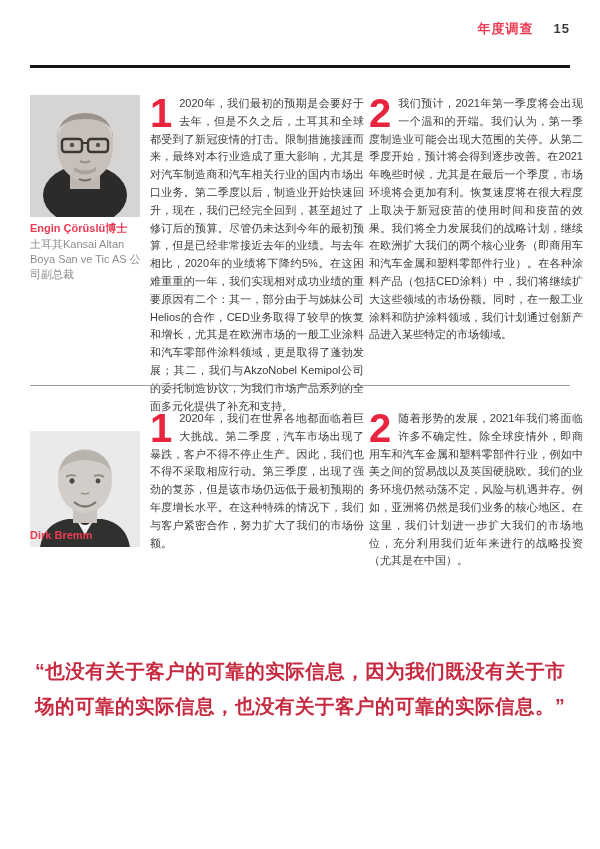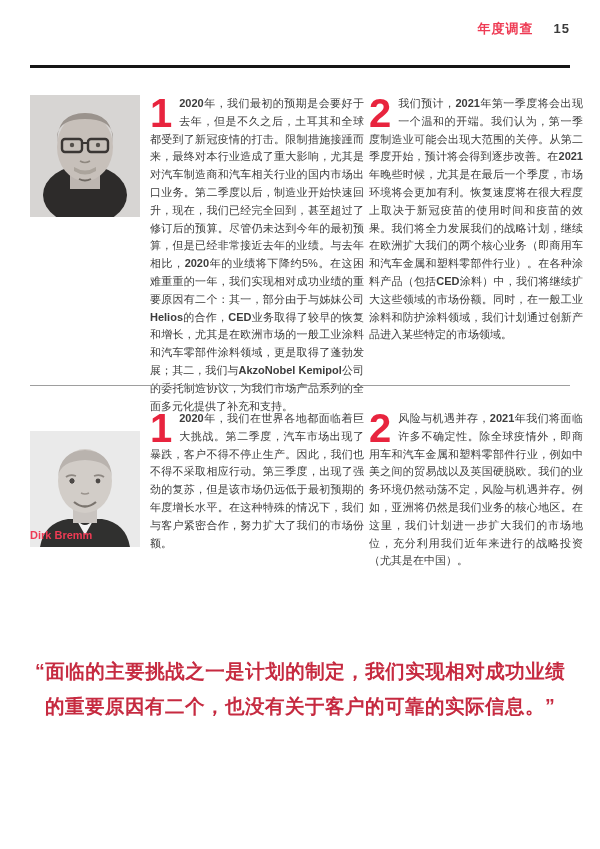--- a/index.html
+++ b/index.html
@@ -20,21 +20,21 @@
   .caption2{top:528px;}
   .caption .name{color:#ee3b54;font-weight:700;margin:0 0 1px 0;}
   .caption .title{color:#8d8d8d;margin:0;}
   
   .col{position:absolute;width:214px;font-size:11px;line-height:17.8px;
        text-align:justify;color:#3c3c3c;}
   .c1{left:150px;} .c2{left:369px;}
   .r1{top:95px;}  .r2{top:410px;}
   .dropcap{float:left;font-size:40px;line-height:31px;font-weight:700;
            color:#e8243e;margin:3px 7px 0 0;}
-  .b{font-weight:700;}
+  .b{font-weight:400;}
   .divider{position:absolute;top:385px;left:30px;width:540px;height:1px;background:#9e9e9e;}
   
   .quote-block{position:absolute;top:654px;left:30px;width:540px;text-align:center;}
   .quote-text{font-size:19.5px;line-height:35px;font-weight:700;color:#c62a40;
               letter-spacing:0.5px;margin:0;}
   .quote-attr{font-size:9px;color:#f0708a;font-weight:700;margin-top:10px;letter-spacing:0.3px;}
   
   .rule-bottom{position:absolute;top:800px;left:30px;width:540px;height:2px;background:#151515;}
   .footer{position:absolute;top:813px;left:30px;width:540px;text-align:right;font-size:10px;
           letter-spacing:0.5px;}
@@ -60,20 +60,24 @@
     <path d="M27 48 Q27 18 55 18 Q83 18 83 48 L83 40 Q80 24 55 24 Q30 24 27 40 Z" fill="#9a938d"></path>
     <rect x="32" y="44" width="20" height="13" rx="3" fill="none" stroke="#3a3634" stroke-width="2.4"></rect>
     <rect x="58" y="44" width="20" height="13" rx="3" fill="none" stroke="#3a3634" stroke-width="2.4"></rect>
     <line x1="52" y1="48" x2="58" y2="48" stroke="#3a3634" stroke-width="2"></line>
     <circle cx="42" cy="50" r="2.2" fill="#55504c"></circle>
     <circle cx="68" cy="50" r="2.2" fill="#55504c"></circle>
     <path d="M50 66 Q55 69 60 66" stroke="#8f8880" stroke-width="1.6" fill="none"></path>
     <path d="M44 72 Q55 79 66 72 L66 76 Q55 83 44 76 Z" fill="#aba49c"></path>
     <path d="M49 84 Q55 87 61 84" stroke="#6e6862" stroke-width="1.8" fill="none"></path>
   </svg>
+  <div class="caption caption1">
+    <p class="name">Engin Çörüslü博士</p>
+    <p class="title">土耳其Kansai Altan Boya San ve Tic AS 公司副总裁</p>
+  </div>
 
   <div class="col c1 r1">
     <span class="dropcap">1</span><span><span class="b">2020</span><span>年，我们最初的预期是会要好于去年，但是不久之后，土耳其和全球都受到了新冠疫情的打击。限制措施接踵而来，最终对本行业造成了重大影响，尤其是对汽车制造商和汽车相关行业的国内市场出口业务。第二季度以后，制造业开始快速回升，现在，我们已经完全回到，甚至超过了修订后的预算。尽管仍未达到今年的最初预算，但是已经非常接近去年的业绩。与去年相比，</span><span class="b">2020</span><span>年的业绩将下降约5%。在这困难重重的一年，我们实现相对成功业绩的重要原因有二个：其一，部分由于与姊妹公司</span><span class="b">Helios</span><span>的合作，</span><span class="b">CED</span><span>业务取得了较早的恢复和增长，尤其是在欧洲市场的一般工业涂料和汽车零部件涂料领域，更是取得了蓬勃发展；其二，我们与</span><span class="b">AkzoNobel Kemipol</span><span>公司的委托制造协议，为我们市场产品系列的全面多元化提供了补充和支持。</span></span>
   </div>
   <div class="col c2 r1">
     <span class="dropcap">2</span><span><span>我们预计，</span><span class="b">2021</span><span>年第一季度将会出现一个温和的开端。我们认为，第一季度制造业可能会出现大范围的关停。从第二季度开始，预计将会得到逐步改善。在</span><span class="b">2021</span><span>年晚些时候，尤其是在最后一个季度，市场环境将会更加有利。恢复速度将在很大程度上取决于新冠疫苗的使用时间和疫苗的效果。我们将全力发展我们的战略计划，继续在欧洲扩大我们的两个核心业务（即商用车和汽车金属和塑料零部件行业）。在各种涂料产品（包括</span><span class="b">CED</span><span>涂料）中，我们将继续扩大这些领域的市场份额。同时，在一般工业涂料和防护涂料领域，我们计划通过创新产品进入某些特定的市场领域。</span></span>
   </div>
 
   <div class="divider"></div>
 
@@ -93,22 +97,22 @@
     <path d="M44 71 Q55 80 66 71" stroke="#7a746e" stroke-width="2.2" fill="none"></path>
   </svg>
   <div class="caption caption2">
     <p class="name">Dirk Bremm</p>
   </div>
 
   <div class="col c1 r2">
     <span class="dropcap">1</span><span><span class="b">2020</span><span>年，我们在世界各地都面临着巨大挑战。第二季度，汽车市场出现了暴跌，客户不得不停止生产。因此，我们也不得不采取相应行动。第三季度，出现了强劲的复苏，但是该市场仍远低于最初预期的年度增长水平。在这种特殊的情况下，我们与客户紧密合作，努力扩大了我们的市场份额。</span></span>
   </div>
   <div class="col c2 r2">
-    <span class="dropcap">2</span><span><span>风险与机遇并存，</span><span class="b">2021</span><span>年我们将面临许多不确定性。除全球疫情外，即商用车和汽车金属和塑料零部件行业，例如中美之间的贸易战以及英国硬脱欧。我们的业务环境仍然动荡不定，风险与机遇并存。例如，亚洲将仍然是我们业务的核心地区。在这里，我们计划进一步扩大我们的市场地位，充分利用我们近年来进行的战略投资（尤其是在中国）。</span></span>
+    <span class="dropcap">2</span><span><span>随着形势的发展，</span><span class="b">2021</span><span>年我们将面临许多不确定性。除全球疫情外，即商用车和汽车金属和塑料零部件行业，例如中美之间的贸易战以及英国硬脱欧。我们的业务环境仍然动荡不定，风险与机遇并存。例如，亚洲将仍然是我们业务的核心地区。在这里，我们计划进一步扩大我们的市场地位，充分利用我们近年来进行的战略投资（尤其是在中国）。</span></span>
   </div>
 
   <div class="quote-block">
-    <p class="quote-text">“面临的主要挑战之一是计划的制定，我们实现相对成功业绩的重要原因有二个，也没有关于客户的可靠的实际信息。”</p>
+    <p class="quote-text">“也没有关于客户的可靠的实际信息，因为我们既没有关于市场的可靠的实际信息，也没有关于客户的可靠的实际信息。”</p>
   </div>
 
   <div class="rule-bottom"></div>
 
 </div>
 
 </body></html>

